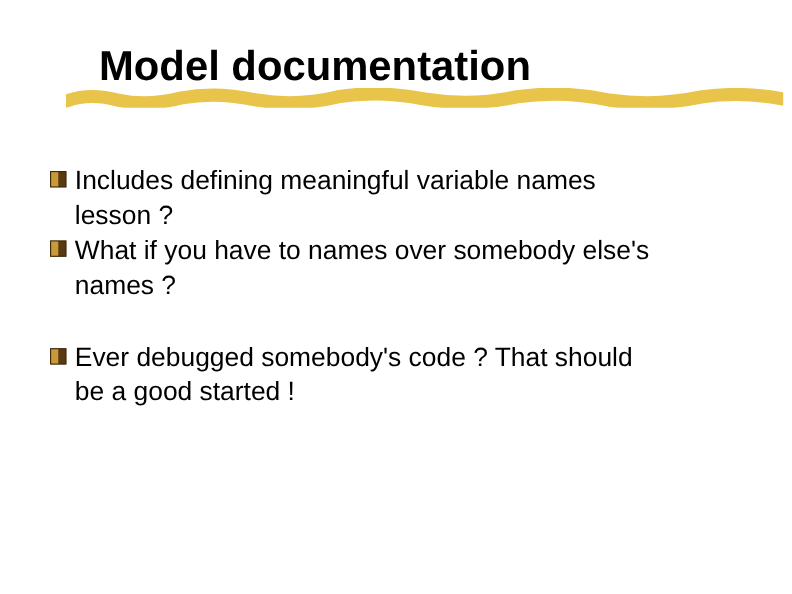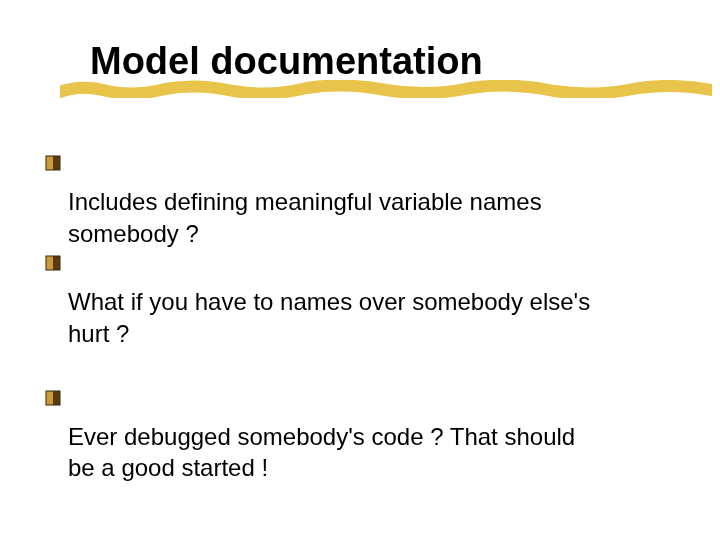--- a/index.html
+++ b/index.html
@@ -7,21 +7,21 @@
   .slide { width: 682px; height: 540px; position: relative; padding: 30px 40px 30px 40px; }
   .title-wrap { position: relative; margin-left: 50px; margin-top: 10px; }
   .title { font-family: "Arial Black", Arial, sans-serif; font-weight: 900; font-size: 38px; color: #000; letter-spacing: 0px; position: relative; z-index: 2; }
   .underline { position: absolute; left: -30px; right: -70px; top: 40px; height: 18px; z-index: 1; }
   .underline svg { width: 100%; height: 100%; display: block; }
   .bullets { margin-top: 66px; padding: 0 8px 0 4px; }
   .item { display: flex; align-items: flex-start; margin-bottom: 2px; }
   .item.gap { margin-top: 34px; }
   .bullet-icon { flex: 0 0 auto; width: 18px; height: 18px; margin-top: 5px; margin-right: 6px; }
   .bullet-icon svg { width: 18px; height: 18px; display: block; }
-  .text { font-size: 24px; line-height: 1.32; color: #000; margin-top: 37px; }
+  .text { font-size: 24px; line-height: 1.32; color: #000; }
   .justify .text { text-align: justify; flex: 1; }
   .text-indent { padding-left: 24px; font-size: 24px; line-height: 1.32; color: #000; margin-top: -2px; }
 </style>
 </head>
 <body>
 
 <div class="slide">
 
   <div class="title-wrap">
     <div class="underline">
@@ -39,33 +39,33 @@
         <svg viewBox="0 0 18 18">
             <rect x="2" y="2" width="14" height="14" fill="#5a3a10"></rect>
             <rect x="2" y="2" width="7" height="14" fill="#c89a3a"></rect>
             <rect x="2" y="2" width="14" height="14" fill="none" stroke="#3a2606" stroke-width="1"></rect>
           </svg>
       </span>
       <span class="text">Includes defining meaningful variable names</span>
     </div>
 
 
-    <div class="text-indent">somebody ?</div>
+    <div class="text-indent">lesson ?</div>
 
     <div class="item justify">
       <span class="bullet-icon">
         <svg viewBox="0 0 18 18">
             <rect x="2" y="2" width="14" height="14" fill="#5a3a10"></rect>
             <rect x="2" y="2" width="7" height="14" fill="#c89a3a"></rect>
             <rect x="2" y="2" width="14" height="14" fill="none" stroke="#3a2606" stroke-width="1"></rect>
           </svg>
       </span>
       <span class="text">What if you have to names over somebody else's</span>
     </div>
-    <div class="text-indent">hurt ?</div>
+    <div class="text-indent">names ?</div>
 
     <div class="item justify gap">
       <span class="bullet-icon">
         <svg viewBox="0 0 18 18">
             <rect x="2" y="2" width="14" height="14" fill="#5a3a10"></rect>
             <rect x="2" y="2" width="7" height="14" fill="#c89a3a"></rect>
             <rect x="2" y="2" width="14" height="14" fill="none" stroke="#3a2606" stroke-width="1"></rect>
           </svg>
       </span>
       <span class="text">Ever debugged somebody's code ? That should</span>

